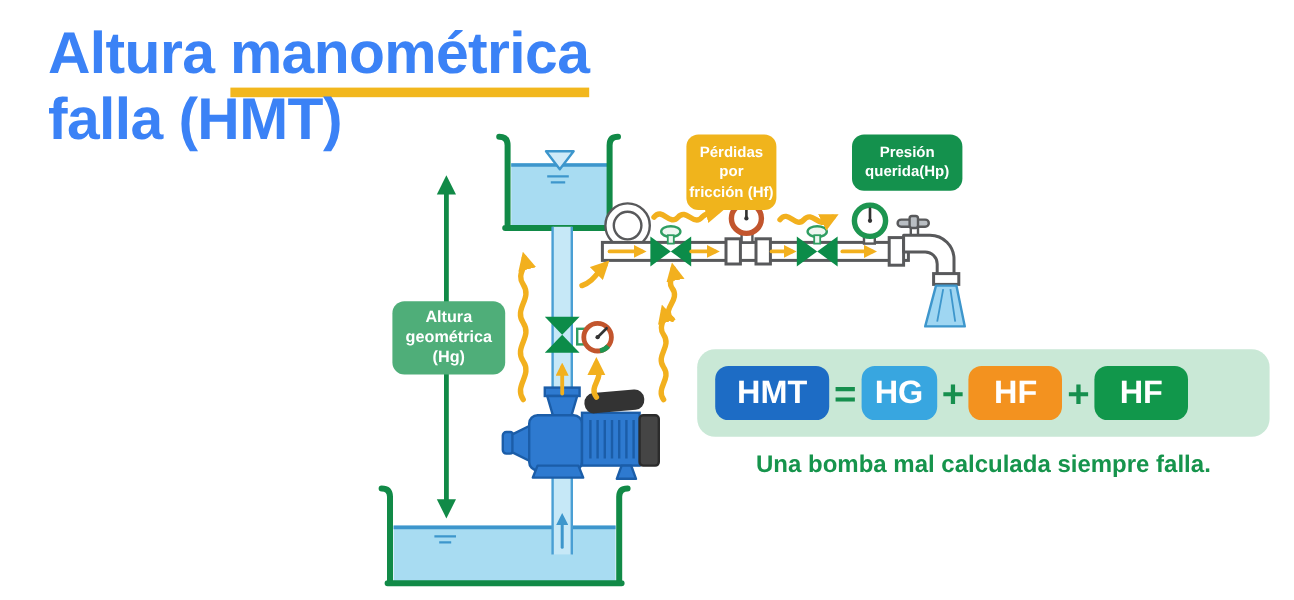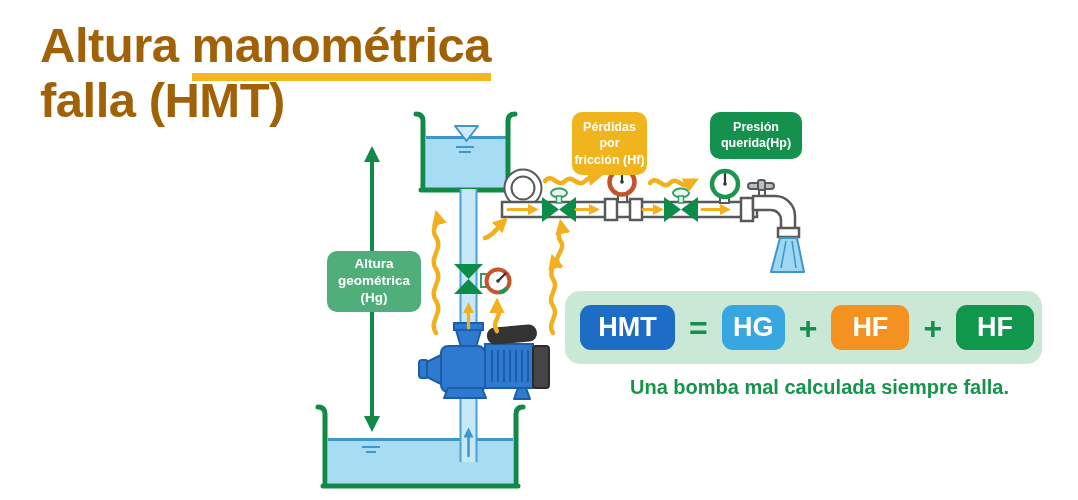--- a/index.html
+++ b/index.html
@@ -1,40 +1,40 @@
 <!DOCTYPE html>
 <html><head>
 <meta charset="utf-8">
 <style>
   html,body{margin:0;padding:0;background:#fff;}
   .canvas{position:relative;width:1078px;height:500px;background:#ffffff;overflow:hidden;
           font-family:"Liberation Sans",sans-serif;}
   .layer{position:absolute;left:0;top:0;}
 
   
-  .title{position:absolute;left:40px;top:18px;color:#a16207;font-weight:700;
+  .title{position:absolute;left:40px;top:18px;color:#3b82f6;font-weight:700;
          font-size:49px;line-height:1.13;letter-spacing:-0.5px;}
   .title .t-line{white-space:nowrap;}
   .title .u-word{border-bottom:8px solid #f2b71d;padding-bottom:1px;}
   .title .w1{margin-right:13px;}
 
   
   .callout{position:absolute;border-radius:10px;color:#fff;text-align:center;
            font-weight:700;box-sizing:border-box;}
   .hg-label{left:327px;top:251px;width:94px;padding:5px 2px;background:#4fae79;
             font-size:13.5px;line-height:1.25;}
   .hf-label{left:572px;top:112px;width:75px;padding:7px 2px;background:#f0b41c;
             font-size:12.5px;line-height:1.3;}
   .hp-label{left:710px;top:112px;width:92px;padding:7px 2px;background:#14914d;
             font-size:12.5px;line-height:1.3;}
 
   
-  .formula-panel{position:absolute;left:565px;top:291px;width:477px;height:73px;
+  .formula-panel{position:absolute;left:581px;top:291px;width:477px;height:73px;
                  background:#c9e8d6;border-radius:15px;display:flex;align-items:center;
-                 padding:0 15px;box-sizing:border-box;gap:14px;}
+                 padding:0 15px;box-sizing:border-box;gap:4px;}
   .term{height:45px;border-radius:11px;color:#fff;font-weight:700;font-size:27px;
         display:flex;align-items:center;justify-content:center;flex:none;}
   .t-hmt{width:95px;background:#1d6cc5;}
   .t-hg{width:63px;background:#38a6e0;}
   .t-hf1{width:78px;background:#f3921f;}
   .t-hf2{width:78px;background:#11974b;}
   .op{color:#168f4e;font-weight:700;font-size:32px;flex:none;line-height:1;}
 
   .tagline{position:absolute;left:581px;top:376px;width:477px;text-align:center;
            color:#16944c;font-weight:700;font-size:20px;}

